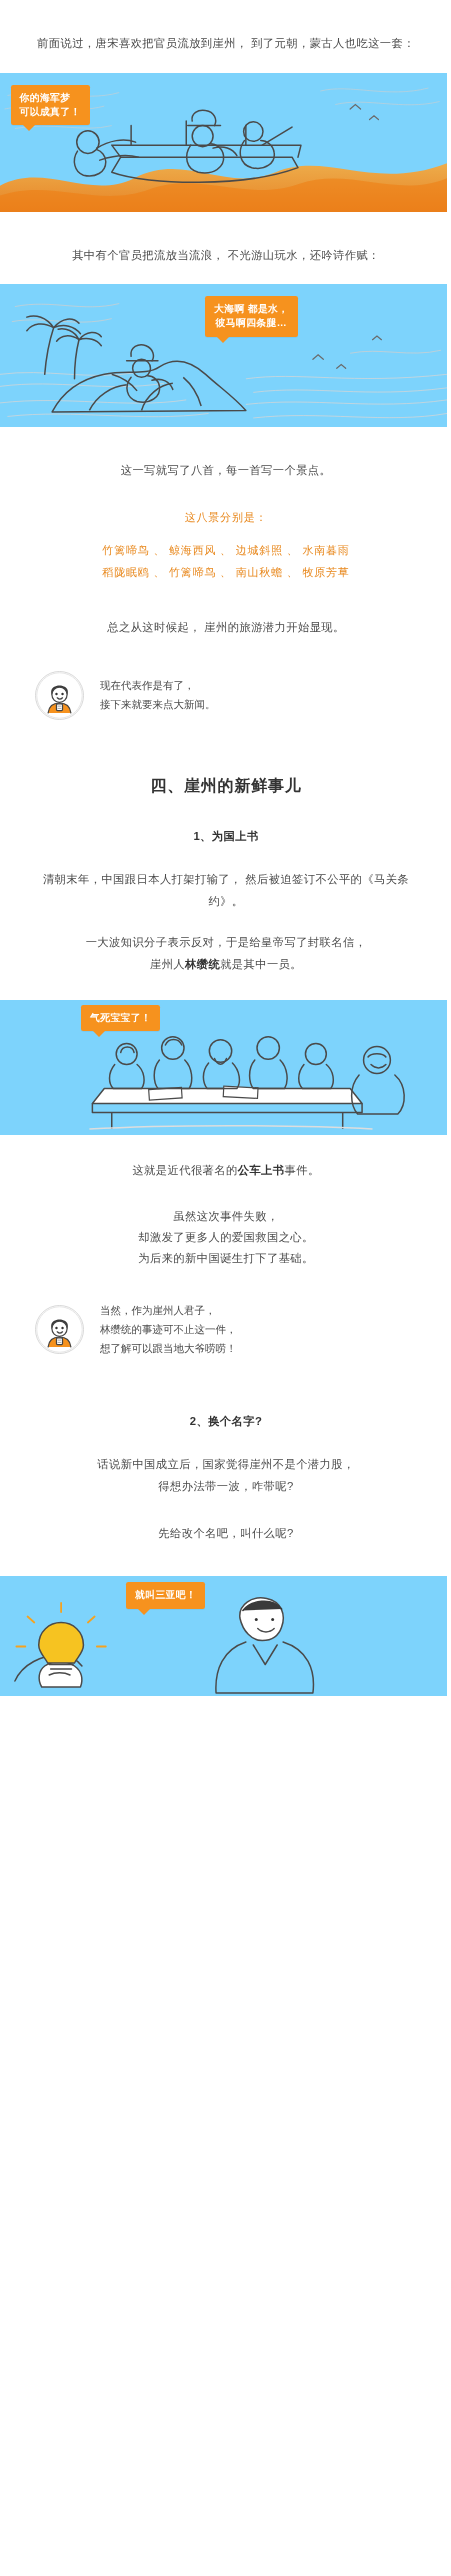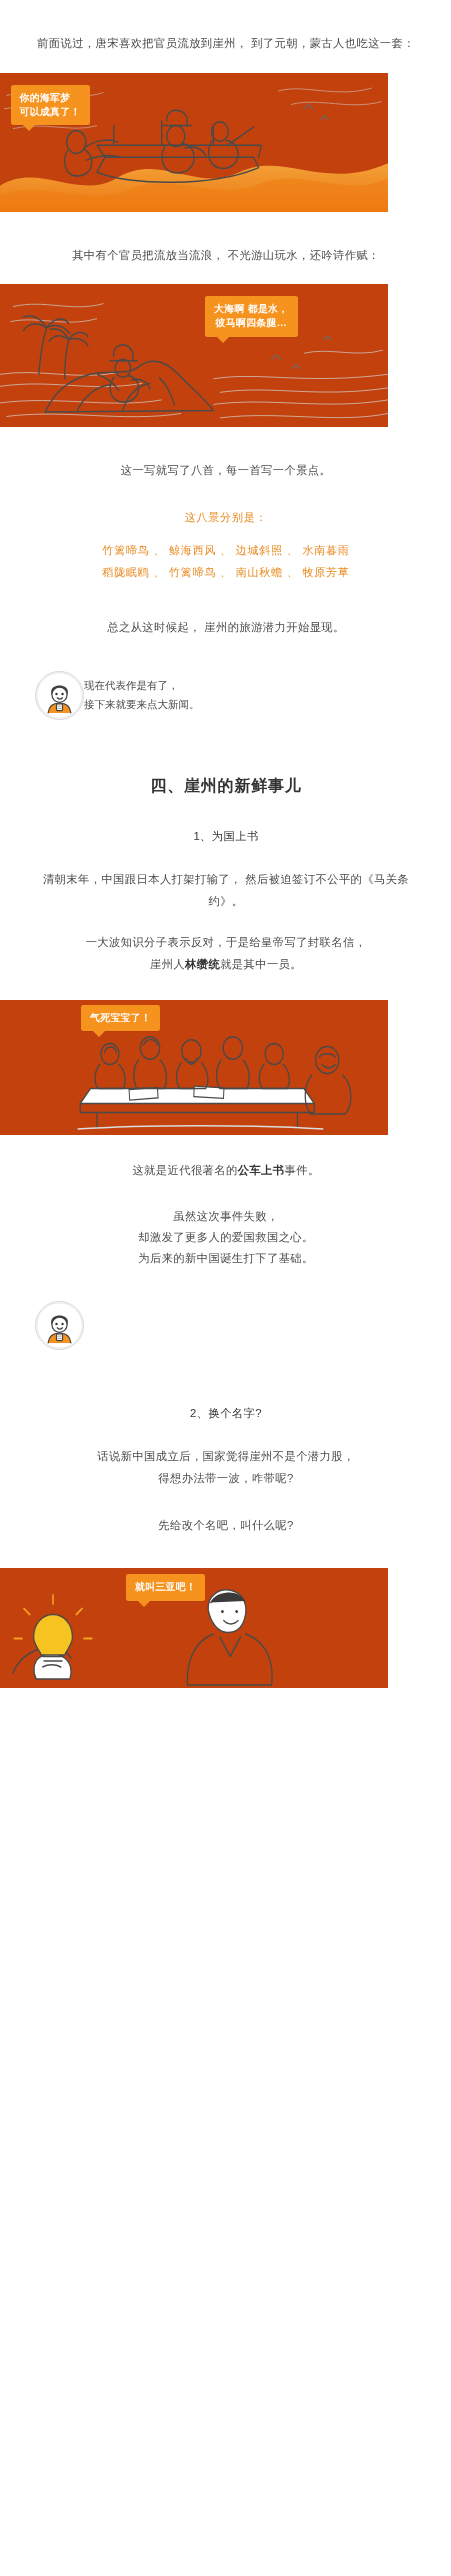--- a/index.html
+++ b/index.html
@@ -30,38 +30,38 @@
   .heading{
     text-align:center;
     font-size:16px;
     font-weight:bold;
     color:#333;
     letter-spacing:0.8px;
   }
   .subheading{
     text-align:center;
     font-size:11.3px;
-    font-weight:normal;
+    font-weight:bold;
     color:#333;
     letter-spacing:0.4px;
   }
   .orange-line{
     text-align:center;
     font-size:11px;
     line-height:22.6px;
     color:#e8871b;
     letter-spacing:0.8px;
   }
   .bold-in{font-weight:bold;color:#333;}
 
   
   .illu{
     position:relative;
-    width:388px;
-    background:#c2410c;
+    width:447px;
+    background:#7dd3fc;
   }
   .illu svg{display:block;width:100%;height:100%;}
 
   
   .bubble{
     position:absolute;
     background:#f6921e;
     color:#fff;
     font-size:9.8px;
     line-height:14.3px;
@@ -82,21 +82,21 @@
     left:12px;bottom:-9.8px;
     border-top-color:#f6921e;
     border-bottom-width:4.5px;
   }
 
   
   .commentrow{
     display:flex;
     align-items:center;
     padding:0 35px;
-    gap:0;
+    gap:16px;
   }
   .avatar{
     width:47px;height:47px;flex:0 0 47px;
     border-radius:50%;
     border:0.8px solid #d8d8d8;
     overflow:hidden;
     background:#fff;
     position:relative;
   }
   .avatar svg{display:block;}
@@ -347,20 +347,23 @@
           <circle cx="31" cy="30" r="10" fill="#fff" stroke="#444"></circle>
           <circle cx="27" cy="29" r="1.6" fill="#333" stroke="none"></circle>
           <circle cx="35" cy="29" r="1.6" fill="#333" stroke="none"></circle>
           <path d="M28,34 C30,36 33,36 35,34"></path>
           <path d="M16,54 C17,45 23,41 31,41 C39,41 45,45 46,54" fill="#f6921e" stroke="#444"></path>
           <rect x="27" y="42" width="8" height="9" rx="1.4" fill="#fff" stroke="#444"></rect>
           <path d="M29,45 h4 M29,48 h4" stroke="#888" stroke-width="1"></path>
         </g>
       </svg>
     </div>
+    <div class="comment-text">当然，作为崖州人君子，
+林缵统的事迹可不止这一件，
+想了解可以跟当地大爷唠唠！</div>
   </div>
 
   <div class="gap-xl"></div>
   <div class="gap-l"></div>
   <div class="subheading">2、换个名字?</div>
   <div class="gap-l"></div>
 
   <div class="para">话说新中国成立后，国家觉得崖州不是个潜力股，</div>
   <div class="para">得想办法带一波，咋带呢?</div>
   <div class="gap-l"></div>

